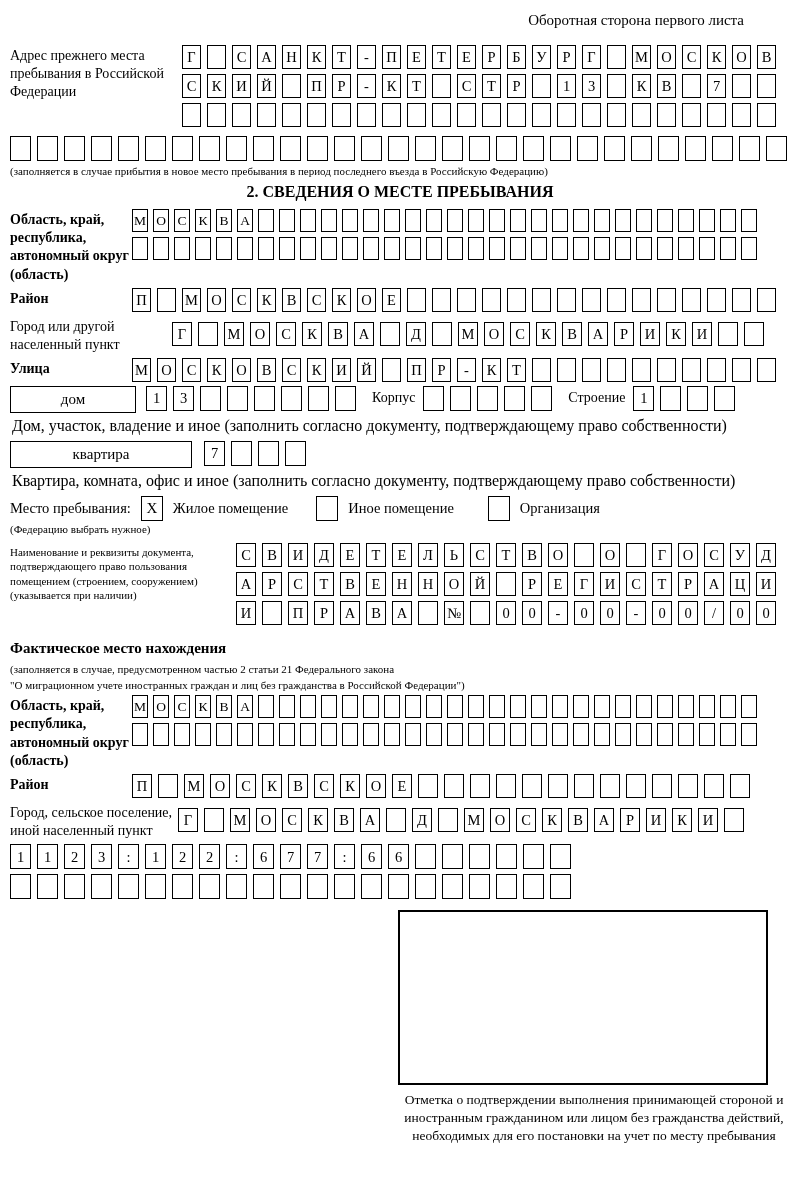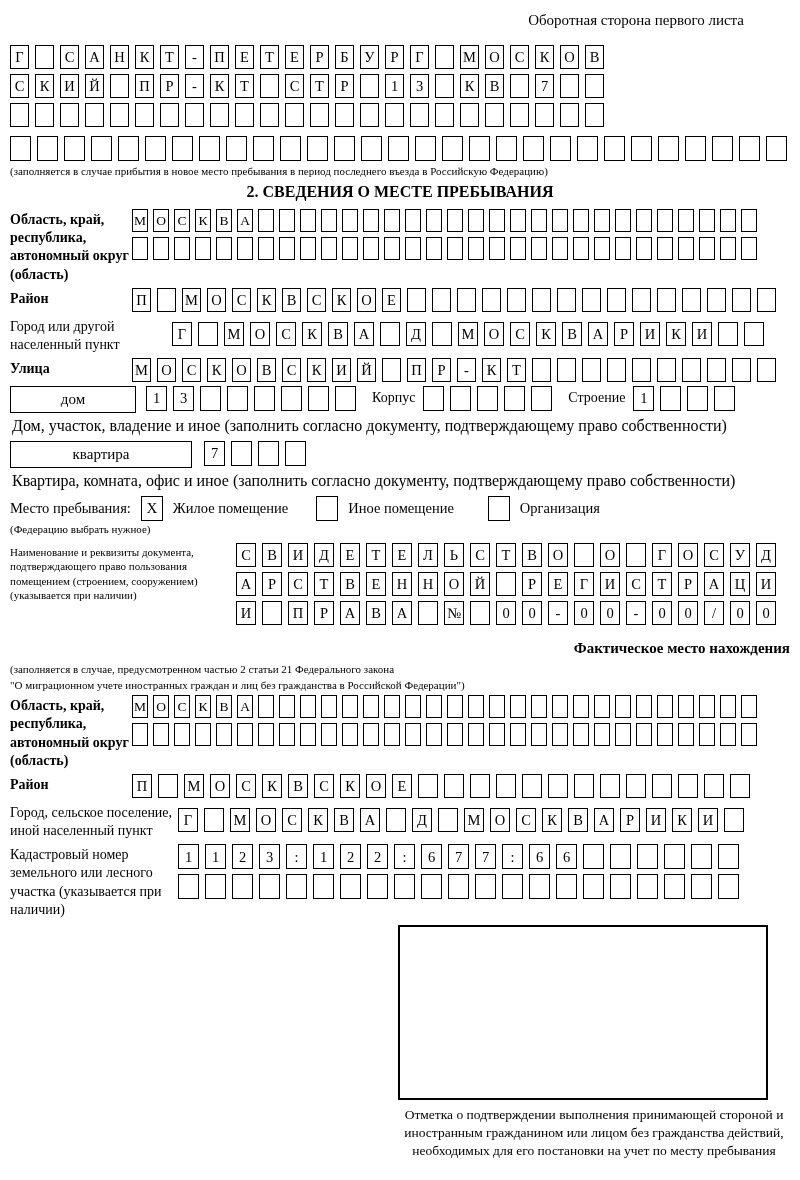--- a/index.html
+++ b/index.html
@@ -24,21 +24,21 @@
     display:flex; align-items:center; justify-content:center;
     font-size:14.5px; line-height:1;
   }
   .p25 .cell { width:19px; margin-right:6px; }
   .p21 .cell { width:16px; margin-right:5px; height:23px; font-size:13.5px; }
   .p26 .cell { width:20px; margin-right:6px; }
   .p27 .cell { width:21px; margin-right:6px; height:25px; }
   .note-c { text-align:left; font-size:11px; margin:2px 0 4px 0; }
   .note-l { font-size:16px; margin:2px 0 6px 2px; }
   .h-main { text-align:center; font-weight:bold; font-size:16px; margin:6px 0 8px 0; }
-  .h-sub { text-align:right; font-weight:bold; font-size:15px; margin:10px 0 6px 0; }
+  .h-sub { text-align:left; font-weight:bold; font-size:15px; margin:10px 0 6px 0; }
   .widebox {
     border:1.6px solid #000; height:27px; display:flex; align-items:center;
     justify-content:center; font-size:15px; flex-shrink:0;
   }
   .dom-box { width:126px; margin-right:10px; }
   .kv-box { width:182px; margin-right:12px; }
   .inline-lbl { font-size:14px; padding:4px 8px 0 10px; flex-shrink:0; }
   .chk { width:22px; height:25px; border:1.6px solid #000; display:flex; align-items:center;
          justify-content:center; font-size:15px; flex-shrink:0; }
   .mesto-lbl { font-size:14.5px; padding-top:4px; }
@@ -50,20 +50,21 @@
   .mt8 { margin-top:8px; }
 </style>
 </head>
 <body>
 
 <div class="sheet">
 
   <div class="top-note">Оборотная сторона первого листа</div>
 
   <div class="frow">
+    <div class="lbl w170">Адрес прежнего места пребывания в Российской Федерации</div>
     <div class="stack">
       <div class="cells p25">
           <span class="cell">Г</span>
           <span class="cell"></span>
           <span class="cell">С</span>
           <span class="cell">А</span>
           <span class="cell">Н</span>
           <span class="cell">К</span>
           <span class="cell">Т</span>
           <span class="cell">-</span>
@@ -589,21 +590,20 @@
         <span class="cell">А</span>
         <span class="cell">Р</span>
         <span class="cell">И</span>
         <span class="cell">К</span>
         <span class="cell">И</span>
         <span class="cell"></span>
       </div>
   </div>
 
   <div class="frow">
-    <div class="lbl w165">Кадастровый номер земельного или лесного участка (указывается при наличии)</div>
     <div class="stack">
       <div class="cells p27">
           <span class="cell">1</span>
           <span class="cell">1</span>
           <span class="cell">2</span>
           <span class="cell">3</span>
           <span class="cell">:</span>
           <span class="cell">1</span>
           <span class="cell">2</span>
           <span class="cell">2</span>

